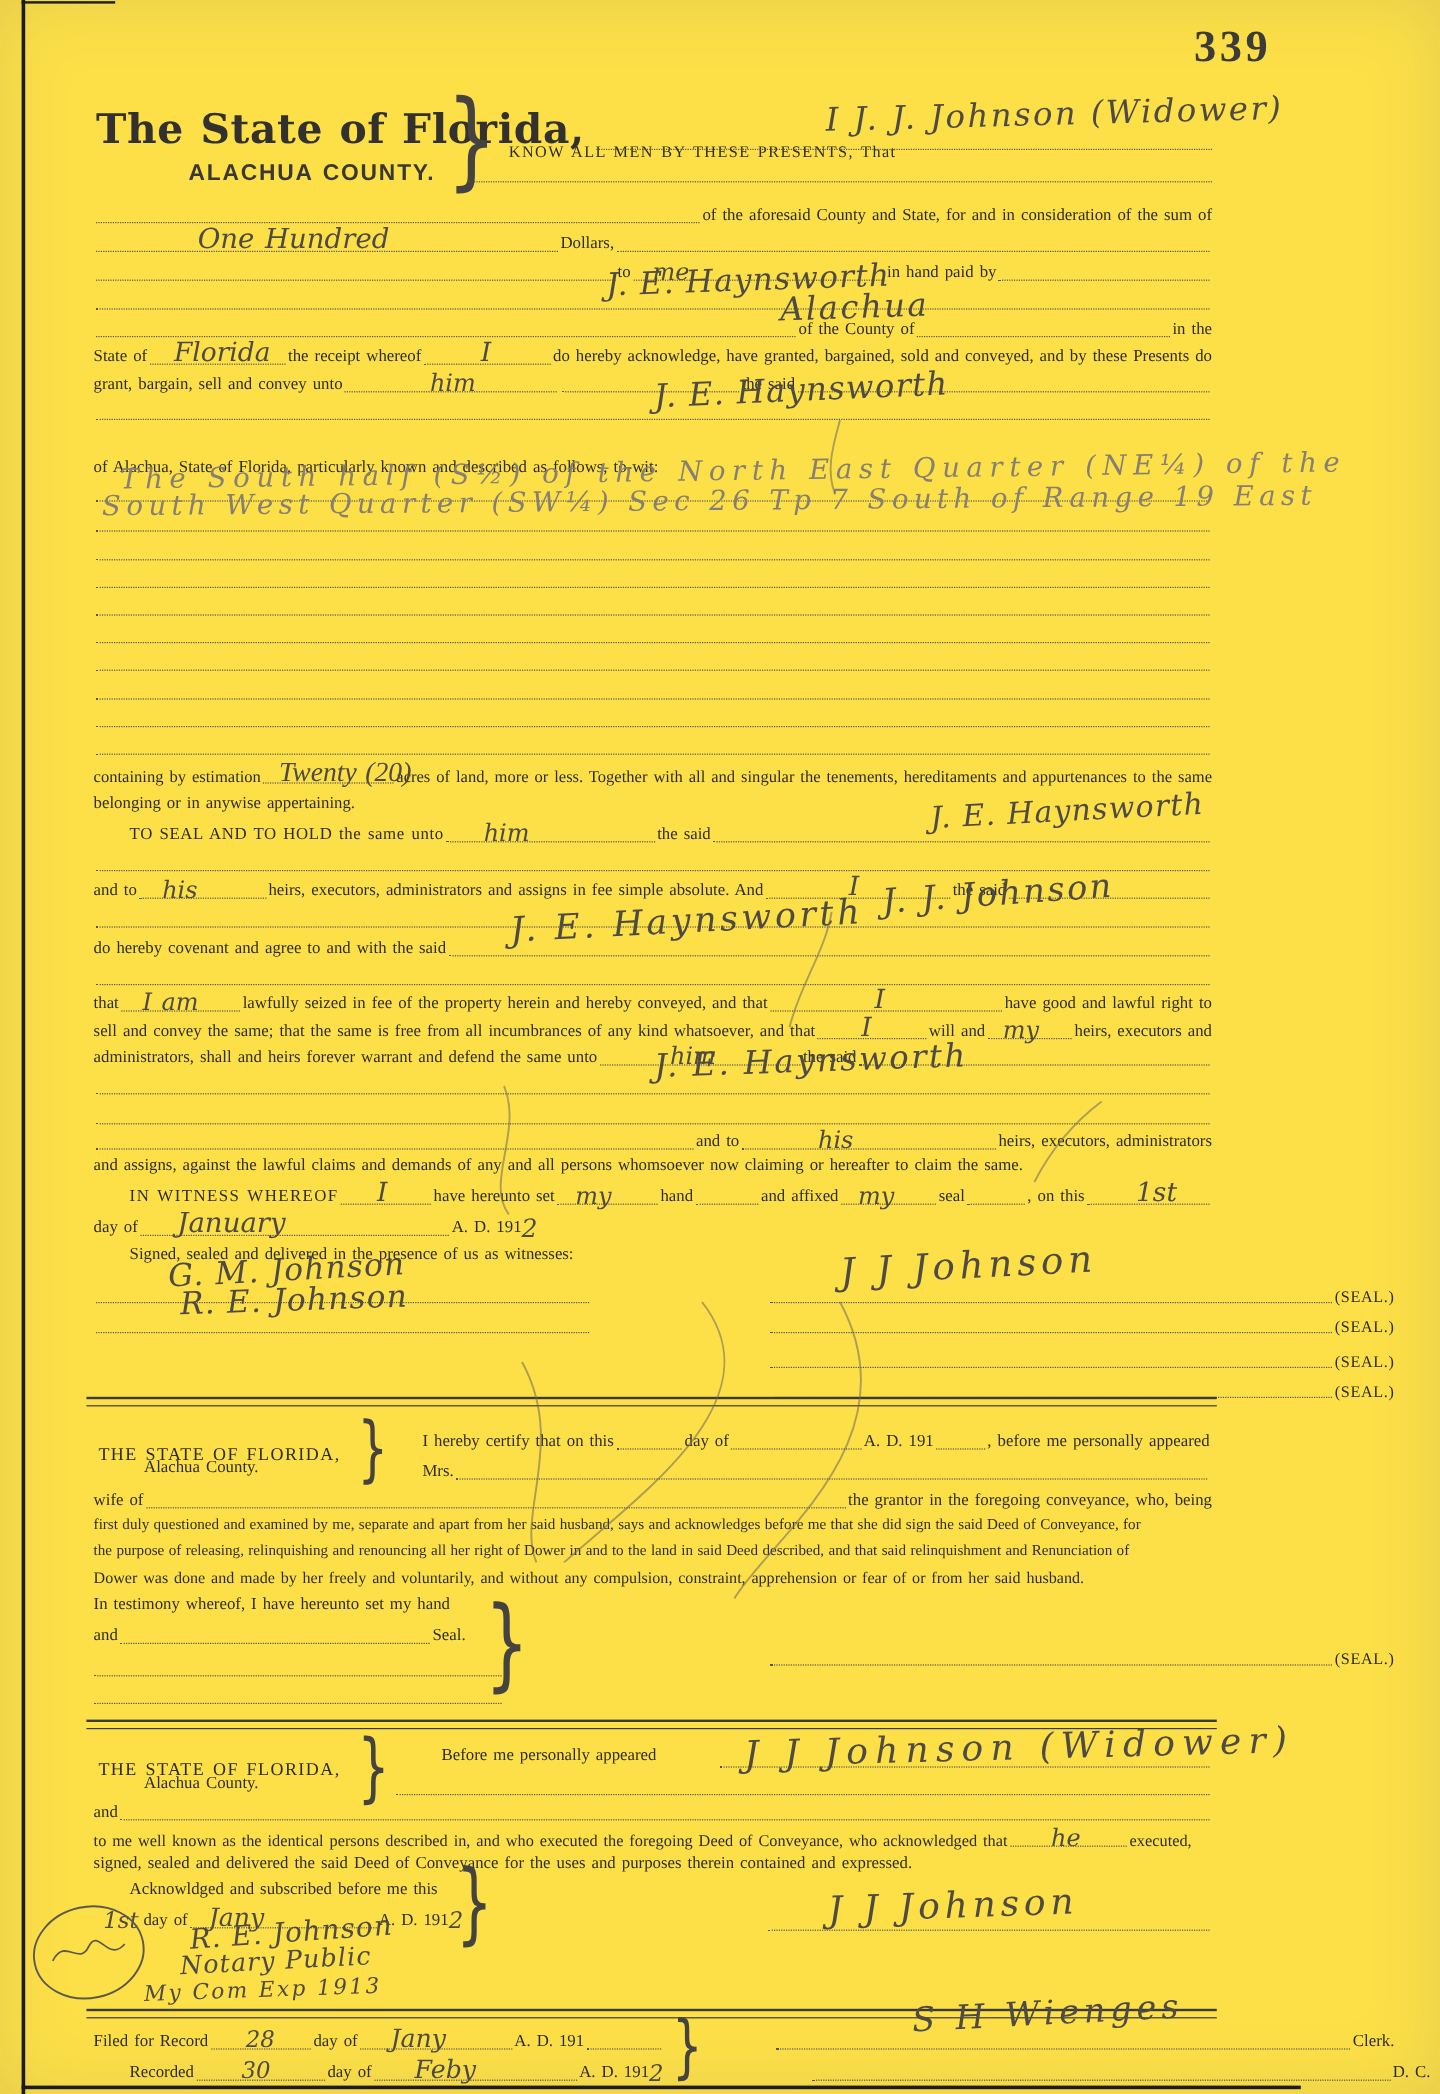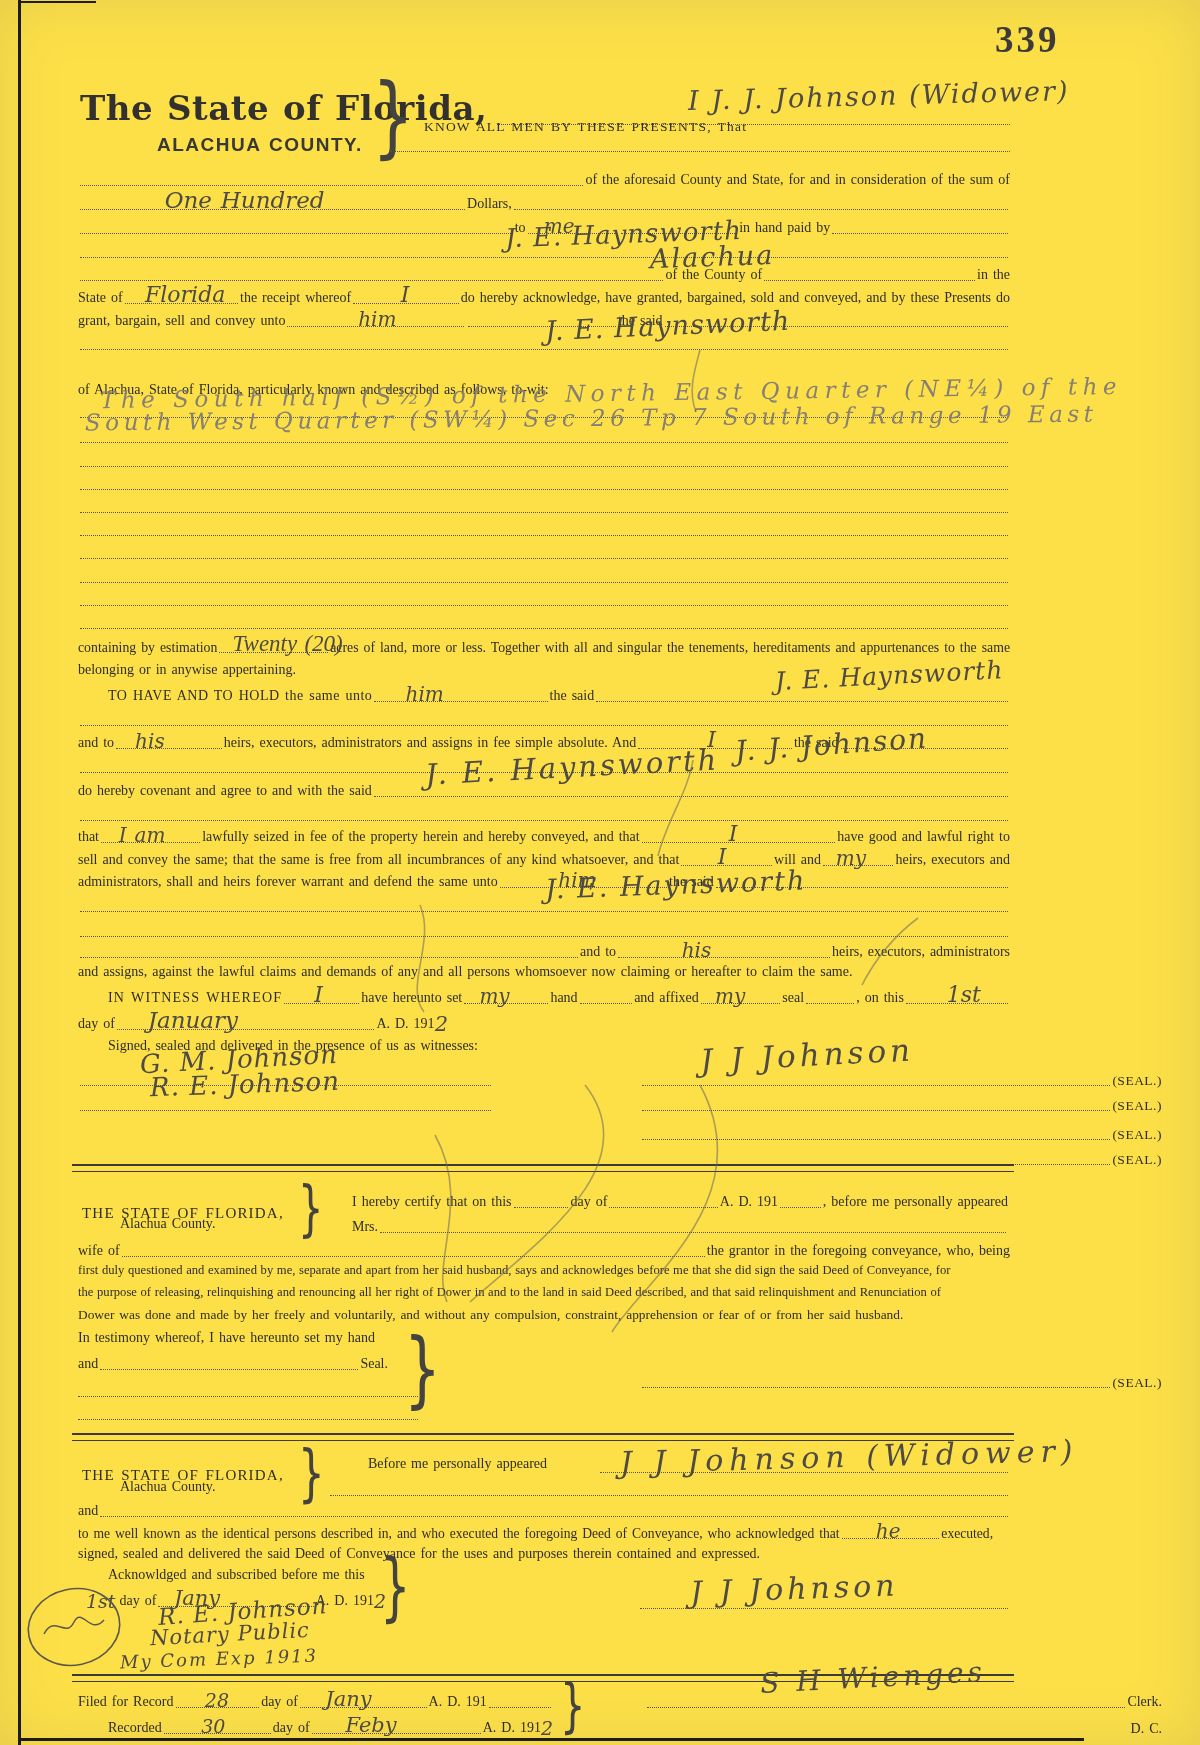--- a/index.html
+++ b/index.html
@@ -149,21 +149,21 @@
   <div class="ln" style="left:78px;top:637px;width:932px;font-size:13.8px;">
     <span class="pt">containing by estimation</span>
     <span class="d" style="flex-grow:1">
         <span class="hw" style="font-size:23px;left:12%;font-family:Liberation Serif, serif;">Twenty (20)</span>
       </span>
     <span class="pt">acres of land, more or less.  Together with all and singular the tenements, hereditaments and appurtenances to the same</span>
   </div>
   <div class="t" style="left:78px;top:662px;">belonging or in anywise appertaining.</div>
 
   <div class="ln" style="left:108px;top:686px;width:902px;">
-    <span class="pt caps" style="letter-spacing:.5px;">TO HAVE AND TO HOLD the same unto</span>
+    <span class="pt caps" style="letter-spacing:.5px;">TO SEAL AND TO HOLD the same unto</span>
     <span class="d" style="flex-grow:.9">
         <span class="hw">him</span>
       </span>
     <span class="pt">the said</span>
     <span class="d" style="flex-grow:2.4"></span>
   </div>
   <div class="hwa" style="left:775px;top:663px;font-size:25px;letter-spacing:1px;transform:rotate(-3deg);">J. E. Haynsworth</div>
 
   <div class="ln" style="left:78px;top:710px;width:932px;">
       <span class="d"></span>
@@ -432,21 +432,21 @@
     <span class="d" style="flex-grow:.5">
         <span class="hw" style="font-size:19px;left:35%;">30</span>
       </span>
     <span class="pt">day of</span>
     <span class="d" style="flex-grow:.9">
         <span class="hw" style="font-size:21px;left:20%;">Feby</span>
       </span>
     <span class="pt">A. D. 191</span>
     <span class="hw" style="font-size:19px;position:relative;top:2px;">2</span>
   </div>
-  <div class="ln" style="left:645px;top:1718px;width:517px;flex-direction:column;">
+  <div class="ln" style="left:675px;top:1718px;width:517px;">
     <span class="d"></span>
     <span class="pt">D. C.</span>
   </div>
 
   <svg class="flourish" width="1200" height="1745" viewBox="0 0 1200 1745">
     <g fill="none" stroke="#6b675e" stroke-width="1.6" opacity=".55">
       <path d="M693,760 C688,792 666,822 658,856"></path>
       <path d="M700,350 C694,372 688,392 696,412"></path>
       <path d="M420,905 C436,942 404,986 424,1012"></path>
       <path d="M585,1085 C648,1165 538,1242 470,1302"></path>

